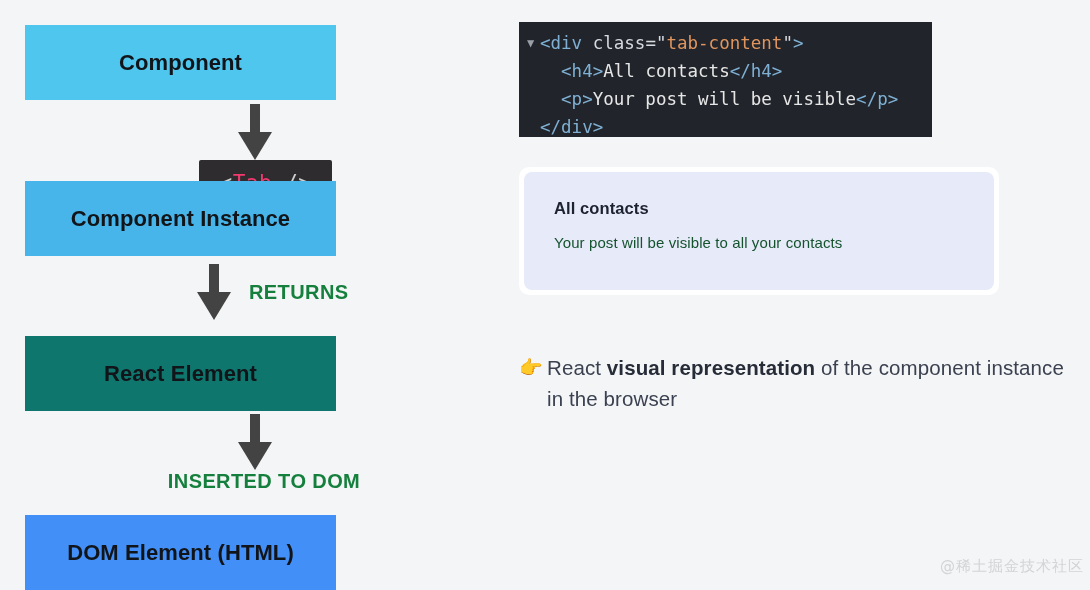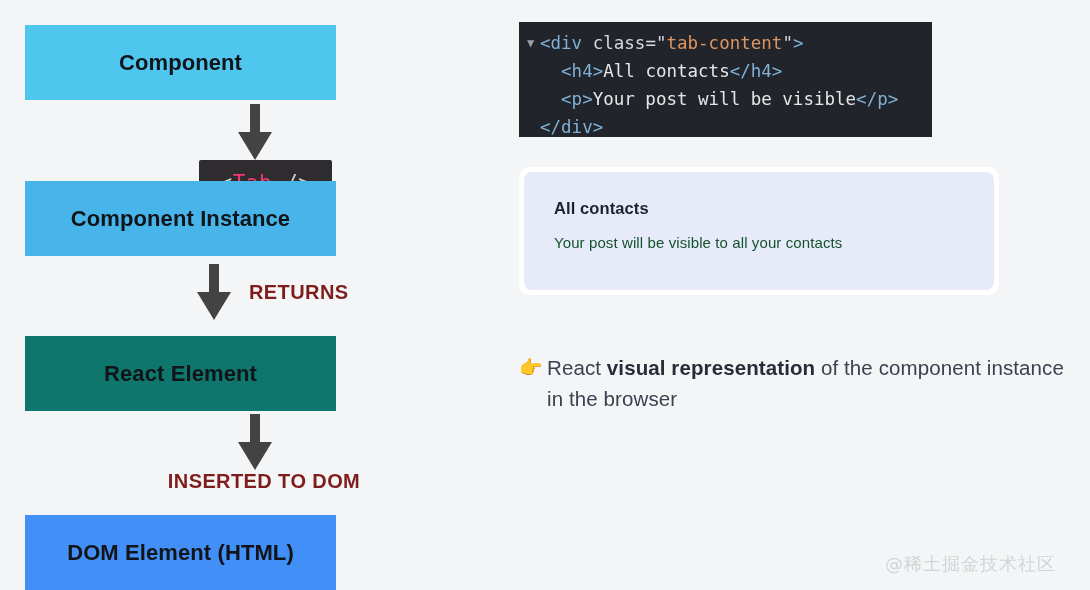--- a/index.html
+++ b/index.html
@@ -80,21 +80,21 @@
     height: 0;
     border-left: 17px solid transparent;
     border-right: 17px solid transparent;
     border-top: 28px solid #434343;
   }
 
   .arrow-label {
     margin-left: 18px;
     font-size: 20px;
     font-weight: bold;
-    color: #7f1d1d;
+    color: #15803d;
     letter-spacing: 0.4px;
     white-space: nowrap;
   }
 
   
   #tab-chip {
     margin-left: 21px;
     background: #2e2c2e;
     color: #cfcfcf;
     font-family: "DejaVu Sans Mono", monospace;
@@ -199,23 +199,23 @@
     font-size: 20.5px;
     line-height: 31px;
     color: #3b4150;
     letter-spacing: 0.1px;
   }
   #caption-text .em { font-weight: bold; color: #262c38; }
 
   
   #watermark {
     position: absolute;
-    right: 34px;
+    right: 6px;
     bottom: 14px;
-    font-size: 18px;
+    font-size: 15px;
     color: #d2d4d6;
     letter-spacing: 1px;
     font-family: "DejaVu Sans", sans-serif;
   }
 </style>
 </head>
 <body style="background: rgb(244, 245, 246);">
 
 <div id="flow-column">
 

